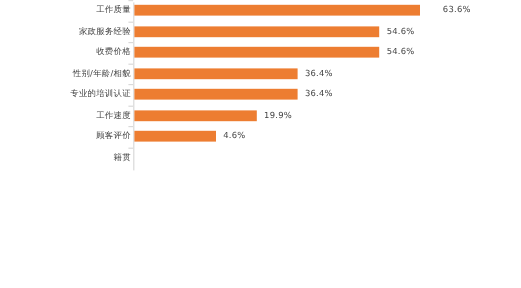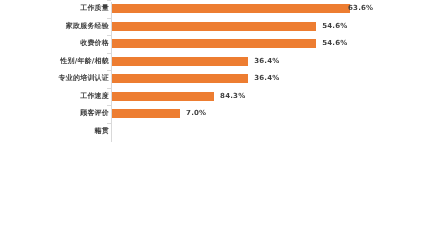--- a/index.html
+++ b/index.html
@@ -43,21 +43,20 @@
     position: absolute;
     left: 0;
     top: 0;
     width: 434px;
   }
 
   .bar-row {
     position: relative;
     height: 17.5px;
     width: 434px;
-    font-weight: bold;
   }
 
   
   .tick {
     position: absolute;
     left: 107px;
     top: 0px;
     width: 4px;
     height: 1px;
     background: #d9d9d9;
@@ -107,21 +106,21 @@
 
 <div id="chart-root">
   <div class="plot-area">
     <div class="axis-line"></div>
     <div class="rows" id="rows">
         <div class="bar-row">
           <div class="tick"></div>
           <div class="cat-label">工作质量</div>
           <div class="bar-wrap">
             <div class="bar" style="width: 237.864px; background: rgb(237, 125, 49);"></div>
-            <div class="value-label" style="left: 236px;">63.6%</div>
+            <div class="value-label" style="left: 257px;">63.6%</div>
           </div>
         </div>
         <div class="bar-row">
           <div class="tick"></div>
           <div class="cat-label">家政服务经验</div>
           <div class="bar-wrap">
             <div class="bar" style="width: 204.204px; background: rgb(237, 125, 49);"></div>
             <div class="value-label" style="left: 210.204px;">54.6%</div>
           </div>
         </div>
@@ -147,29 +146,29 @@
           <div class="bar-wrap">
             <div class="bar" style="width: 136.136px; background: rgb(237, 125, 49);"></div>
             <div class="value-label" style="left: 142.136px;">36.4%</div>
           </div>
         </div>
         <div class="bar-row">
           <div class="tick"></div>
           <div class="cat-label">工作速度</div>
           <div class="bar-wrap">
             <div class="bar" style="width: 102.102px; background: rgb(237, 125, 49);"></div>
-            <div class="value-label" style="left: 108.102px;">84.3%</div>
+            <div class="value-label" style="left: 108.102px;">19.9%</div>
           </div>
         </div>
         <div class="bar-row">
           <div class="tick"></div>
           <div class="cat-label">顾客评价</div>
           <div class="bar-wrap">
             <div class="bar" style="width: 68.068px; background: rgb(237, 125, 49);"></div>
-            <div class="value-label" style="left: 74.068px;">7.0%</div>
+            <div class="value-label" style="left: 74.068px;">4.6%</div>
           </div>
         </div>
         <div class="bar-row">
           <div class="tick"></div>
           <div class="cat-label">籍贯</div>
         </div>
       </div>
   </div>
 </div>
 

